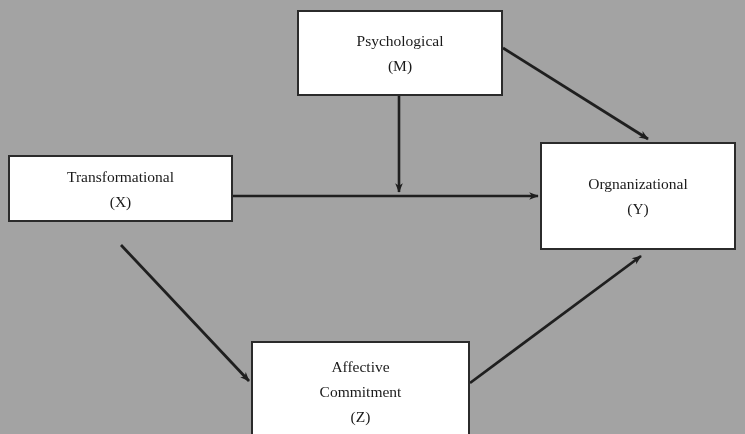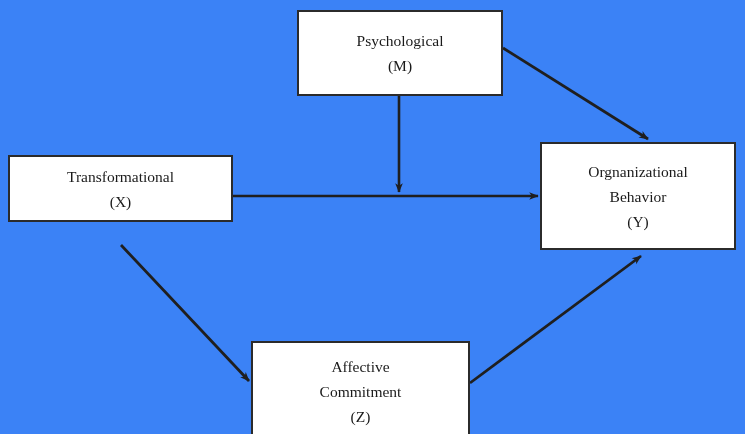--- a/index.html
+++ b/index.html
@@ -8,21 +8,21 @@
     padding: 0;
     background: #ffffff;
   }
   body {
     font-family: "Liberation Serif", "DejaVu Serif", serif;
   }
   #diagram-canvas {
     position: relative;
     width: 745px;
     height: 434px;
-    background: #3b82f6;
+    background: #a3a3a3;
     overflow: hidden;
   }
   #arrow-layer {
     position: absolute;
     left: 0;
     top: 0;
     width: 745px;
     height: 434px;
     pointer-events: none;
   }
@@ -79,21 +79,20 @@
     <span class="node-line">(M)</span>
   </div>
 
   <div class="node-box" id="node-x">
     <span class="node-line">Transformational</span>
     <span class="node-line">(X)</span>
   </div>
 
   <div class="node-box" id="node-y">
     <span class="node-line">Orgnanizational</span>
-    <span class="node-line">Behavior</span>
     <span class="node-line">(Y)</span>
   </div>
 
   <div class="node-box" id="node-z">
     <span class="node-line">Affective</span>
     <span class="node-line">Commitment</span>
     <span class="node-line">(Z)</span>
   </div>
 
 </div>

